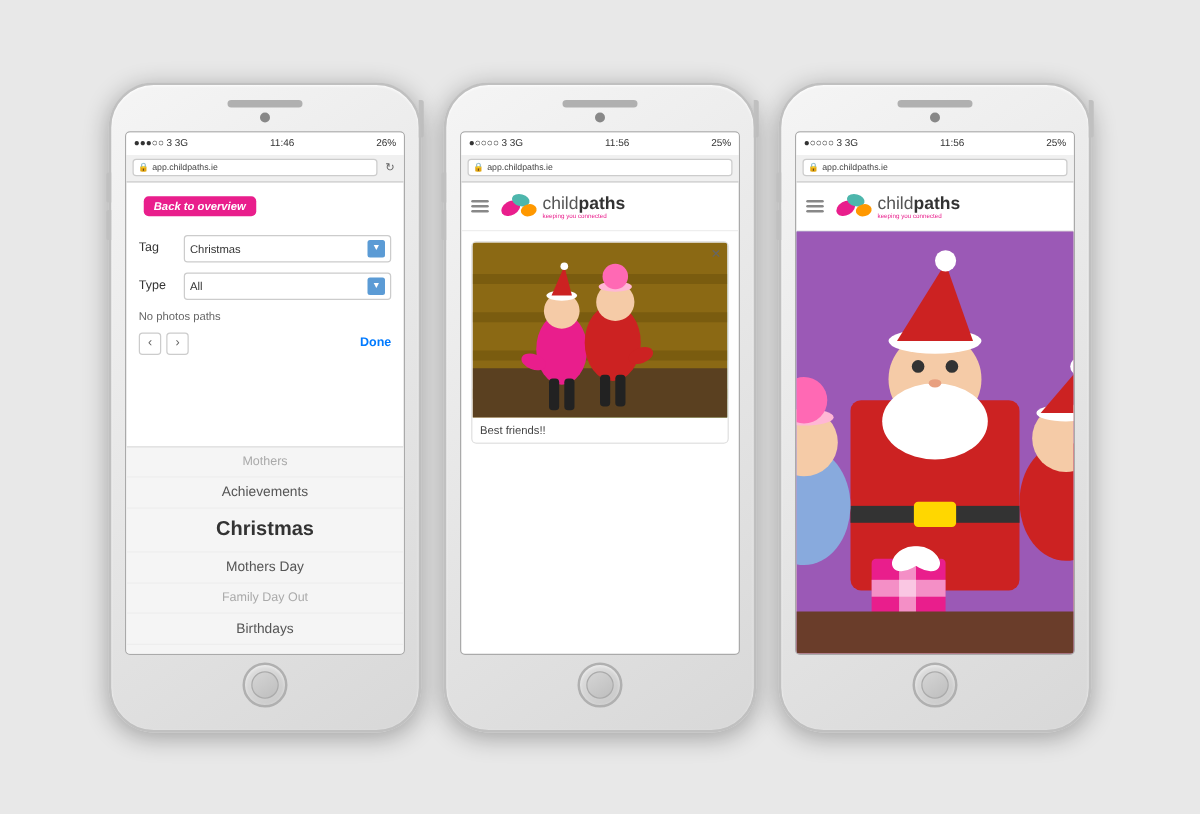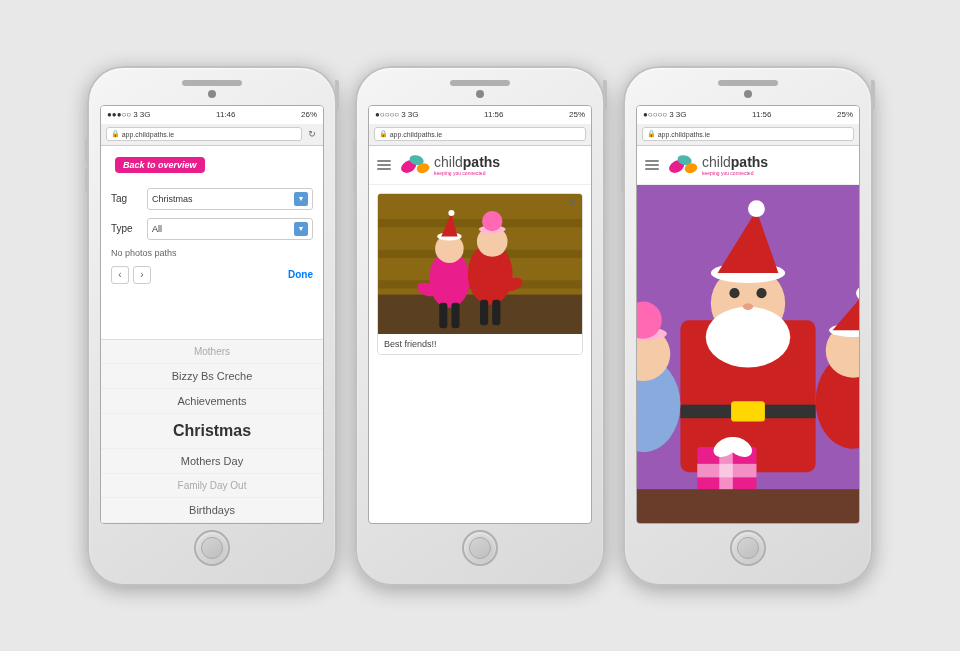--- a/index.html
+++ b/index.html
@@ -477,21 +477,20 @@
             <div class="page-arrows">
               <div class="page-arrow">‹</div>
               <div class="page-arrow">›</div>
             </div>
             <div class="done-btn">Done</div>
           </div>
         </div>
 
         <div class="dropdown-list">
           <div class="dropdown-item faded">Mothers</div>
-          <div class="dropdown-item">Bizzy Bs Creche</div>
           <div class="dropdown-item">Achievements</div>
           <div class="dropdown-item selected">Christmas</div>
           <div class="dropdown-item">Mothers Day</div>
           <div class="dropdown-item faded">Family Day Out</div>
           <div class="dropdown-item">Birthdays</div>
         </div>
       </div>
     </div>
 
     <div class="phone-bottom">

